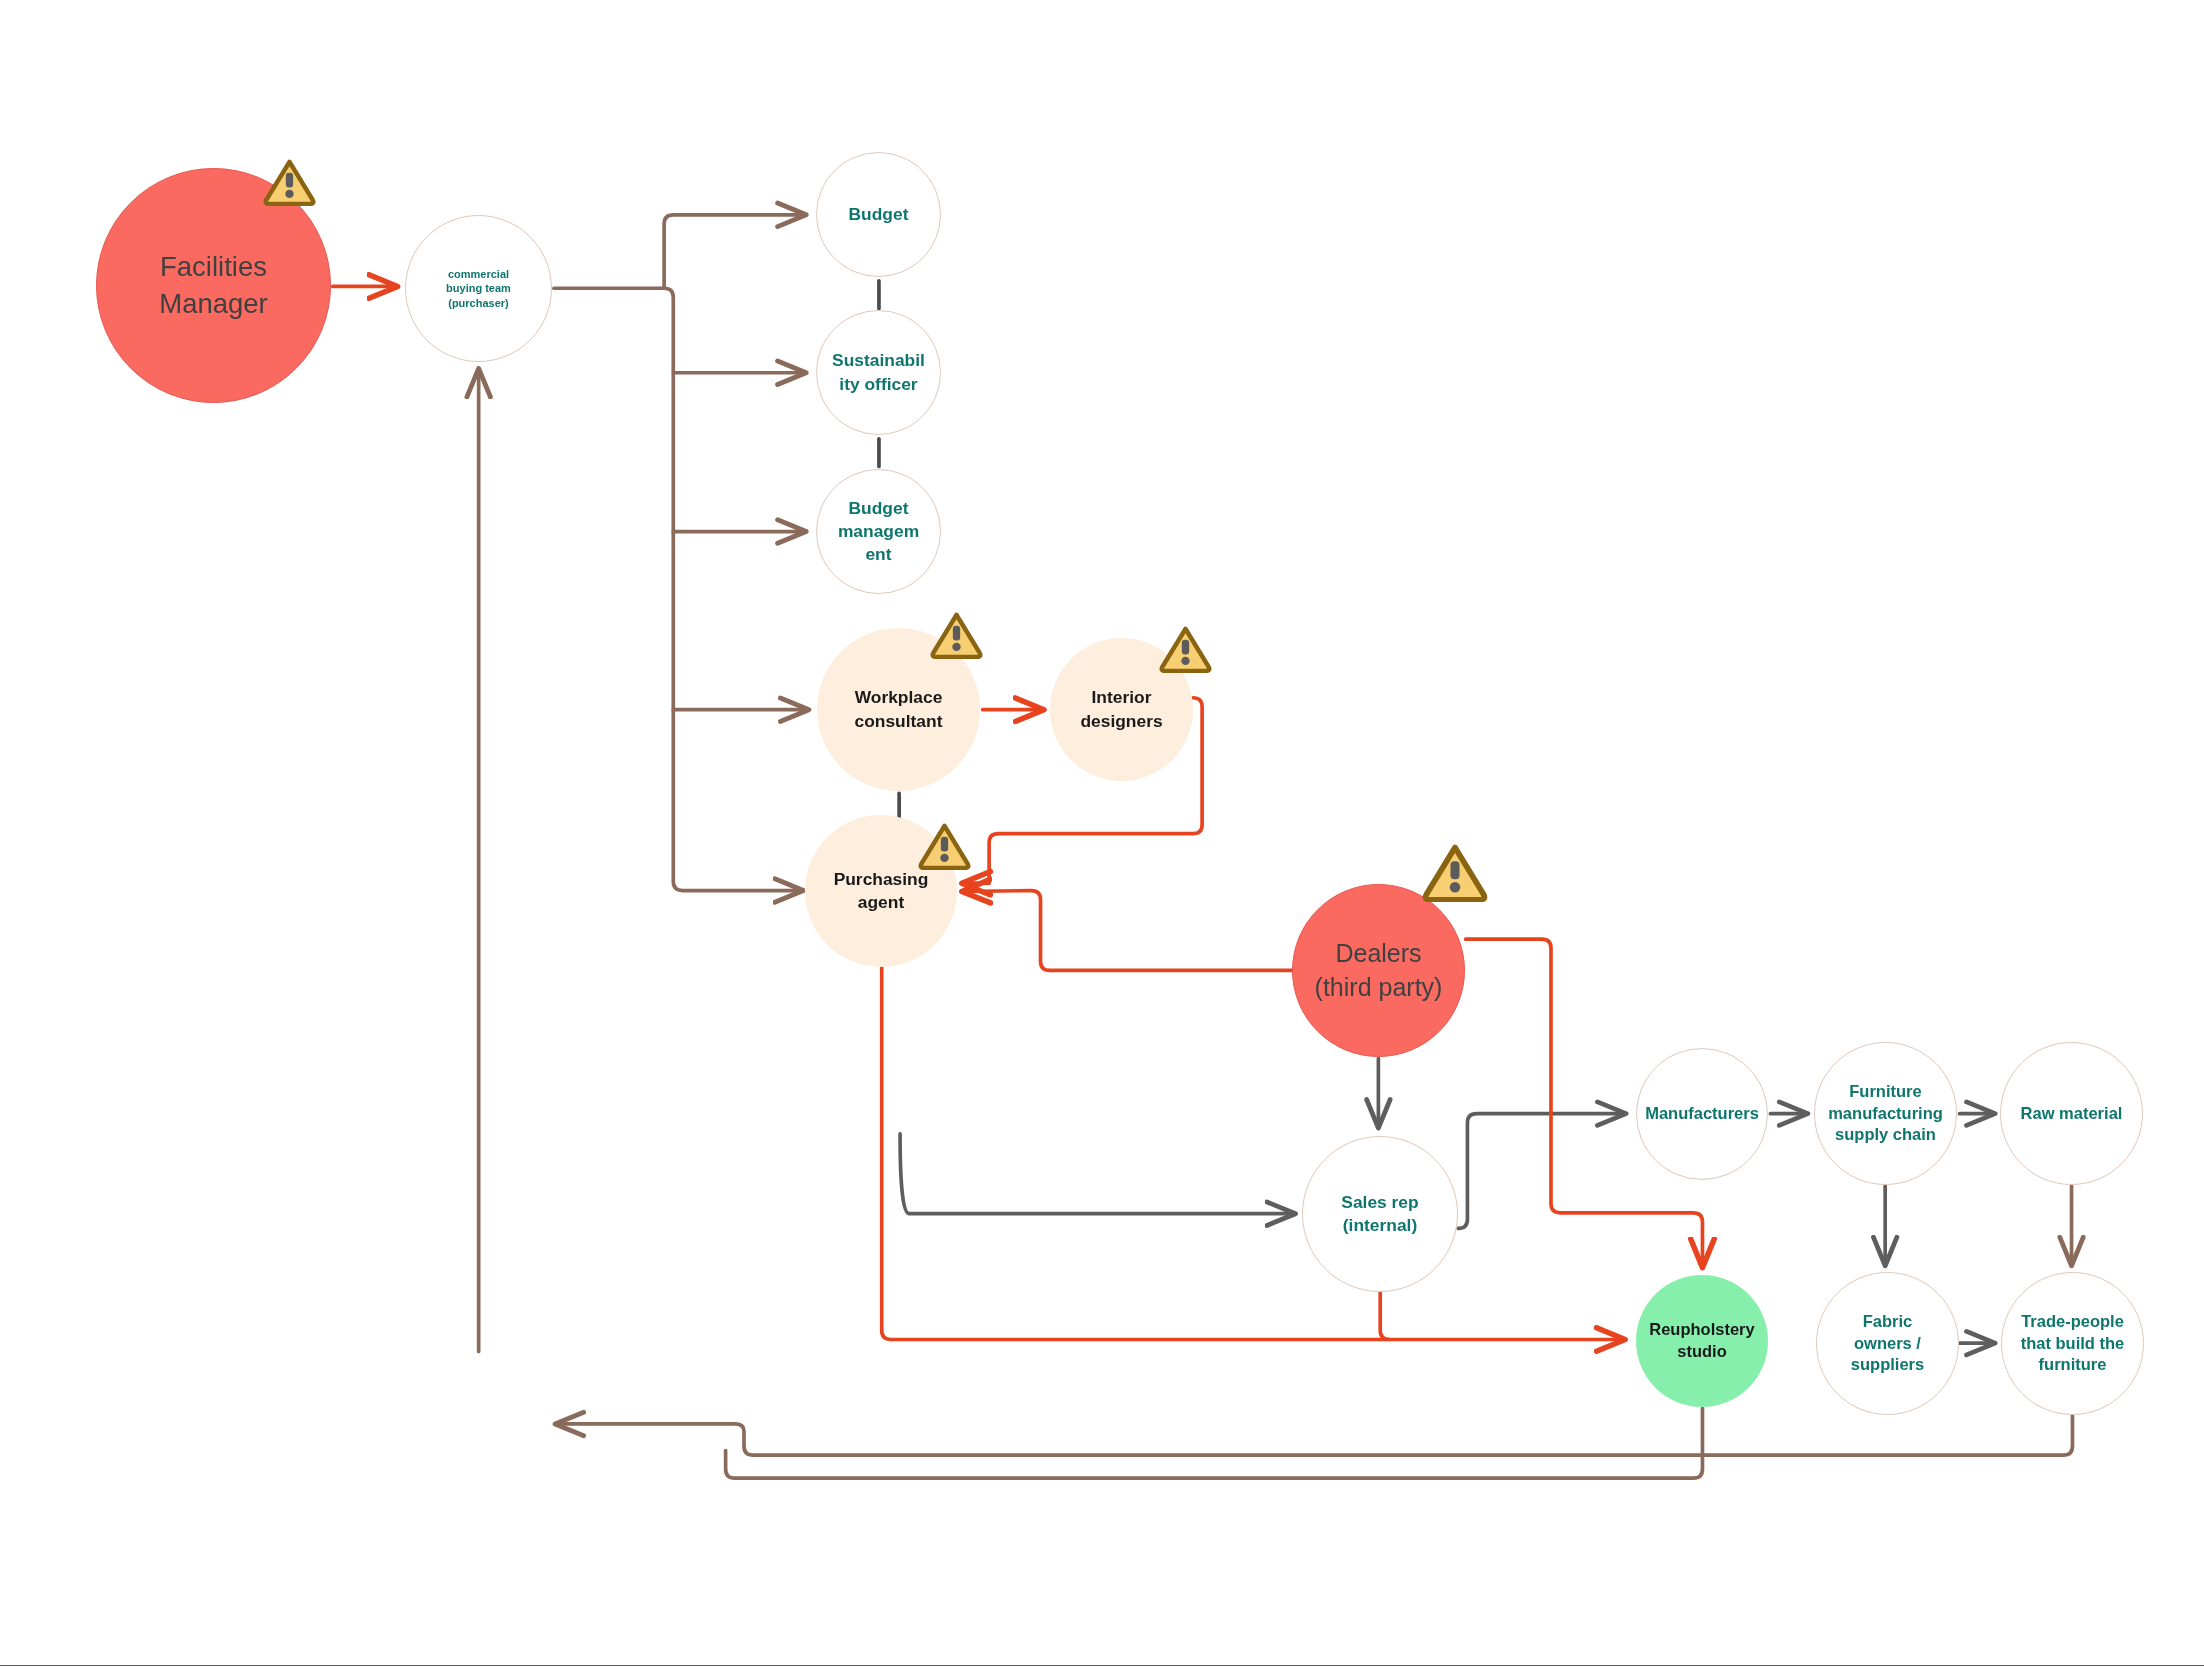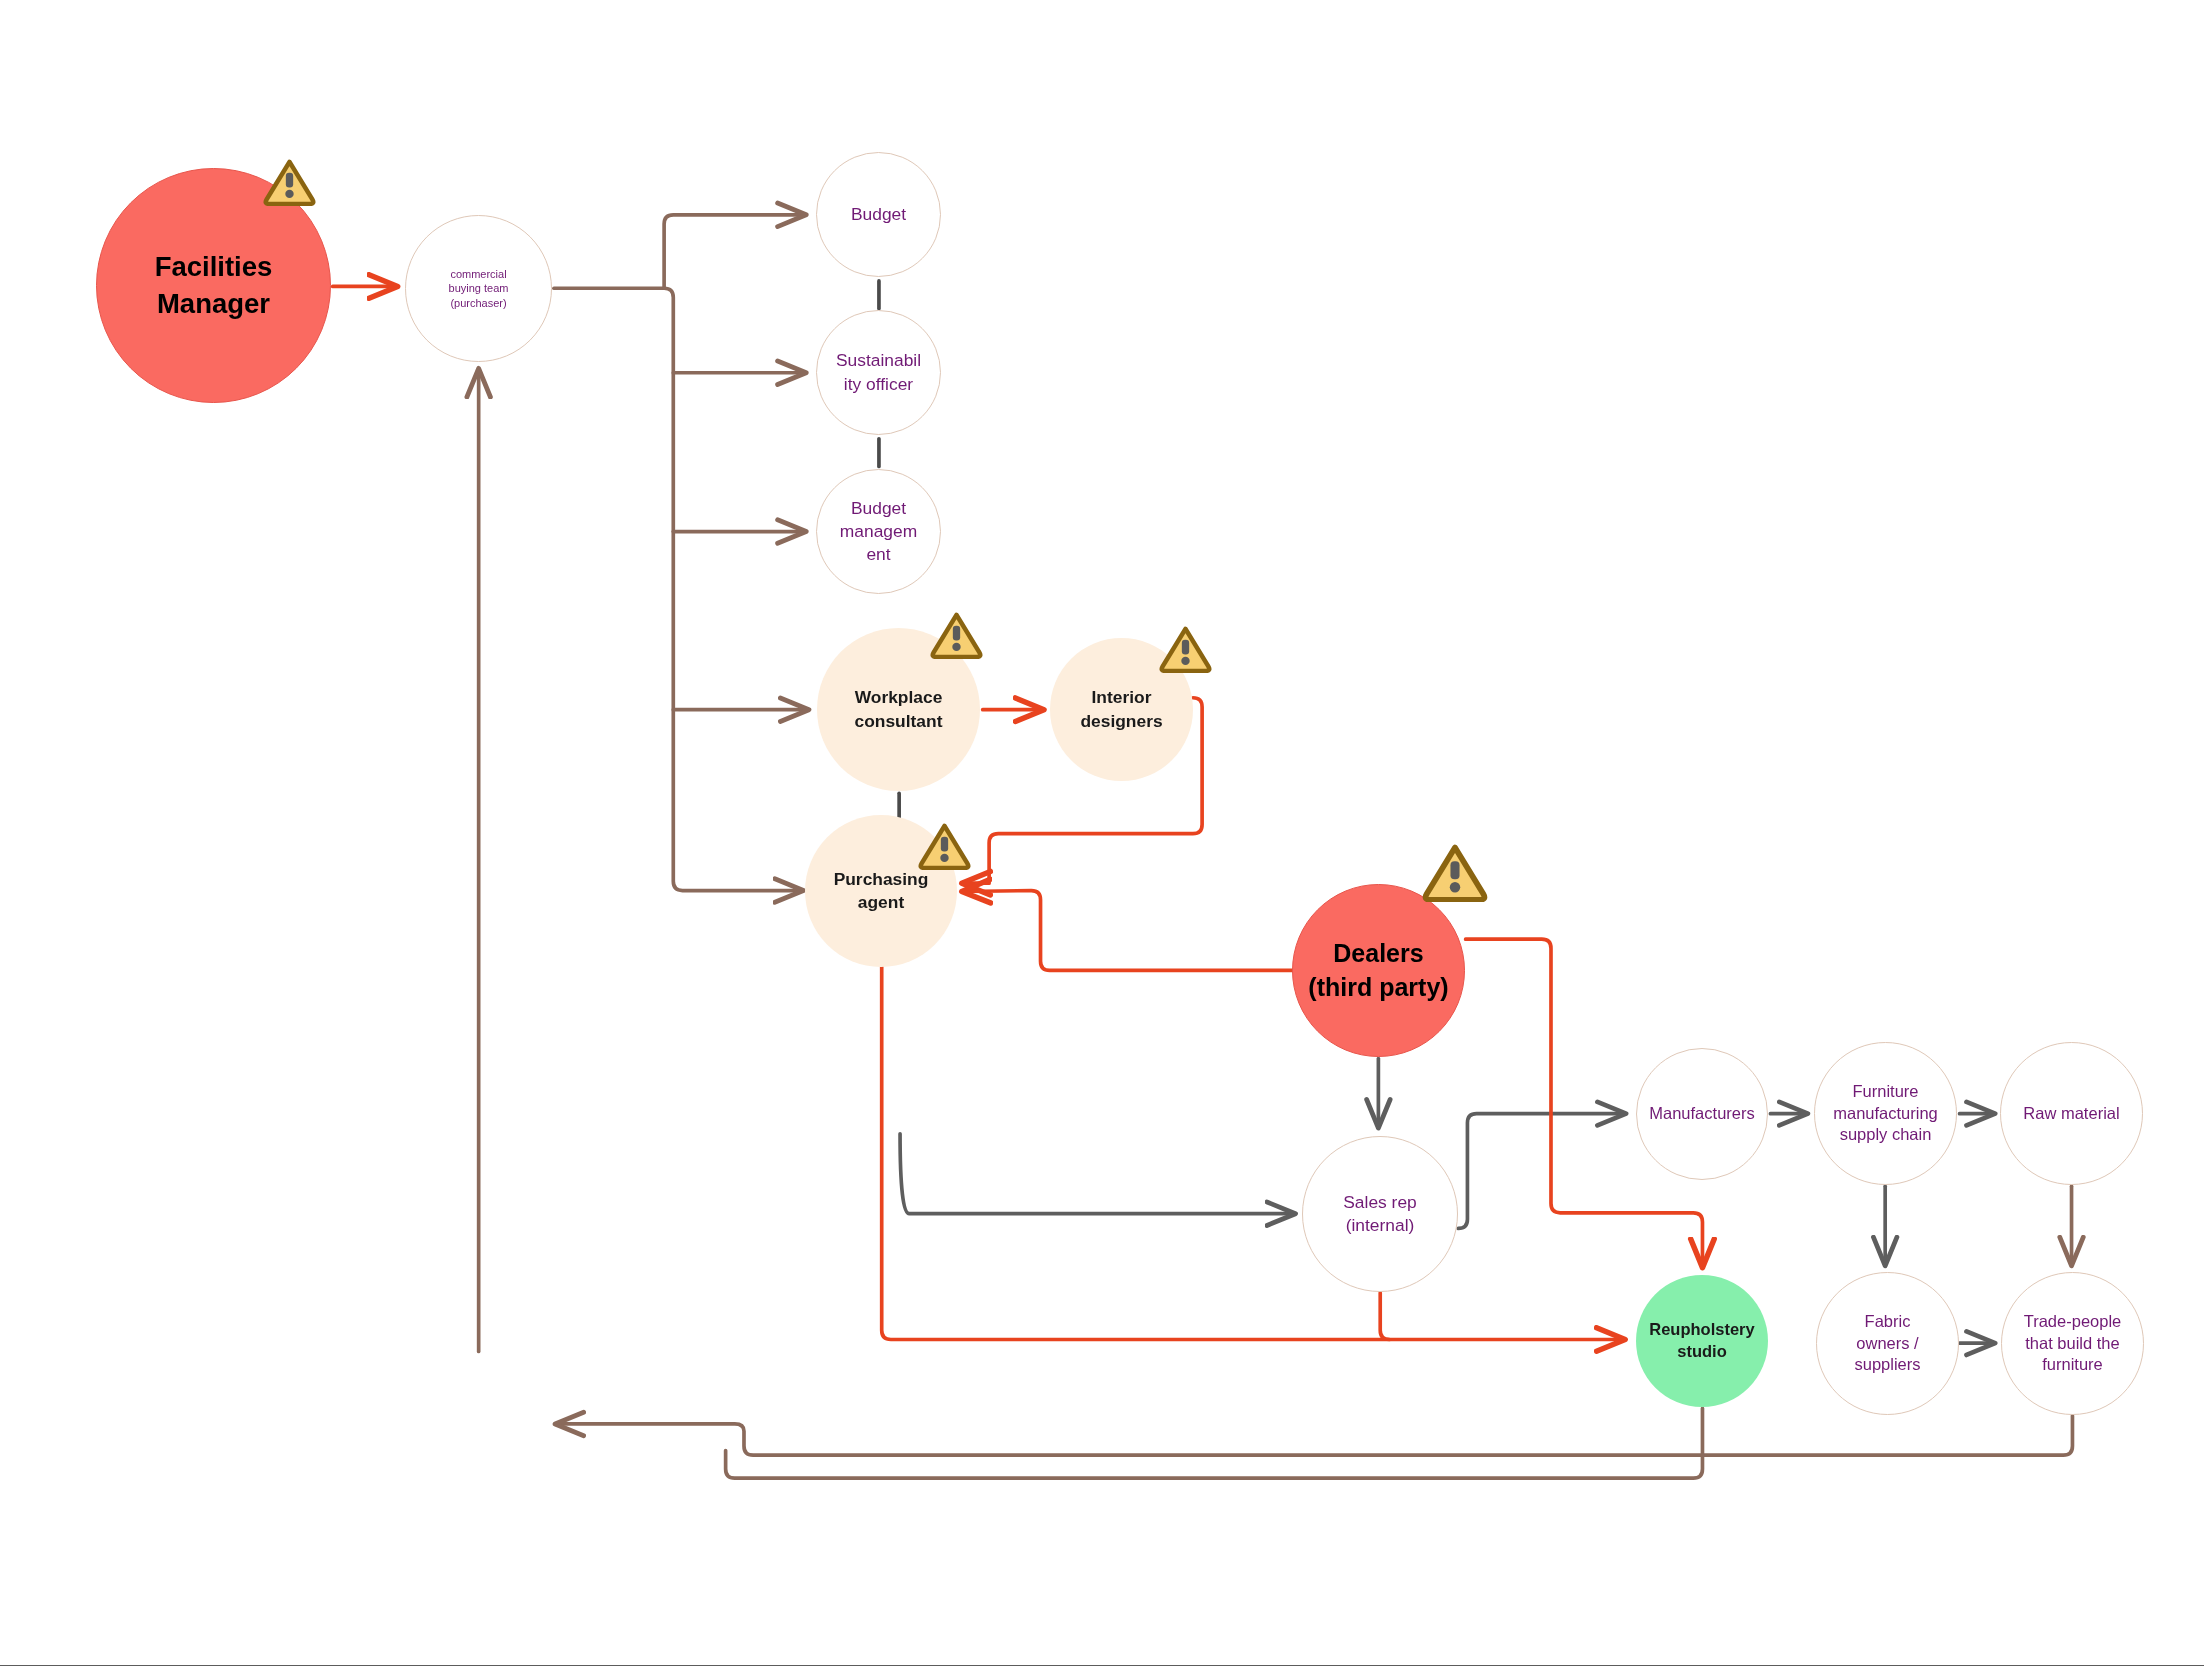--- a/index.html
+++ b/index.html
@@ -1,23 +1,23 @@
 <!DOCTYPE html>
 <html style="font-size:14.7px"><head>
 <meta charset="utf-8">
 <style>
   html,body{margin:0;padding:0;background:#ffffff;}
   body{width:2205px;height:1670px;overflow:hidden;font-family:"Liberation Sans",sans-serif;}
   #canvas{position:relative;width:2205px;height:1670px;background:#fff;}
   #edges{position:absolute;left:0;top:0;width:2205px;height:1670px;}
   .node{position:absolute;border-radius:50%;display:flex;align-items:center;justify-content:center;box-sizing:border-box;text-align:center;}
   .node .lbl{display:block;line-height:1.33;padding:0 5.5px;}
-  .n-plain{background:#ffffff;border:1.8px solid #dfc8b8;color:#701a75;font-weight:400;}
+  .n-plain{background:#ffffff;border:1.8px solid #dfc8b8;color:#0f766e;font-weight:700;}
   .n-peach{background:#fdeedd;border:none;color:#1a1a1a;font-weight:700;}
-  .n-red{background:#fa6a61;border:1.8px solid #e8554b;color:#000000;font-weight:700;}
+  .n-red{background:#fa6a61;border:1.8px solid #e8554b;color:#404040;font-weight:400;}
   .n-green{background:#86efac;border:none;color:#1a1a1a;font-weight:700;}
   .warn{position:absolute;width:53px;height:48px;}
   .footer-rule{position:absolute;left:0;right:0;top:1665px;height:0.9px;background:#5c5c5c;}
 </style>
 </head>
 <body>
 
 <div id="canvas">
 
   <svg id="edges" viewBox="0 0 2401 1819" xmlns="http://www.w3.org/2000/svg">

